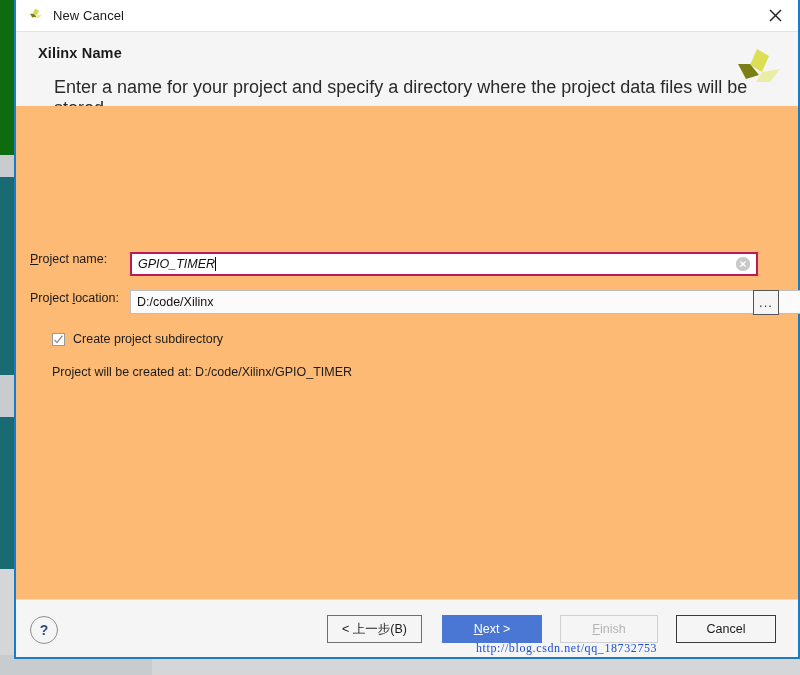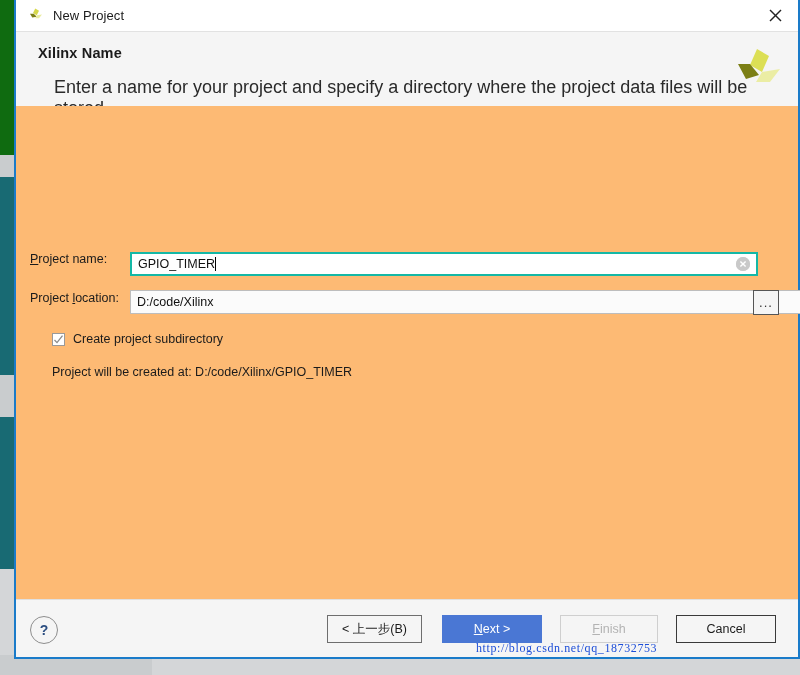--- a/index.html
+++ b/index.html
@@ -151,21 +151,22 @@
 
   .textfield {
     position: relative;
     box-sizing: border-box;
     height: 24px;
     background: #ffffff;
     display: flex;
     align-items: center;
   }
   .textfield.focused {
-    border: 2px solid #14b8a6;
+    border: 2px solid #be185d;
+    font-style: italic;
   }
   .textfield.plain {
     border: 1px solid #bdbdbd;
     background: #fbfbfb;
   }
   .textfield .value {
     font-size: 12.5px;
     color: #111111;
     padding-left: 6px;
     white-space: nowrap;
@@ -336,21 +337,21 @@
   <div class="bg-bottom-seg"></div>
 
   <div id="dialog">
 
     <div id="titlebar">
       <svg class="app-icon" viewBox="0 0 24 24">
         <polygon points="11,2 16,5 13,11 8,8" fill="#d6d84a"></polygon>
         <polygon points="4,9 9,9 13,13 7,14" fill="#7c7f15"></polygon>
         <polygon points="13,11 20,10 16,15 11,15" fill="#eaeca0"></polygon>
       </svg>
-      <span class="title-text">New Project</span>
+      <span class="title-text">New Cancel</span>
       <div id="close-btn">
         <svg width="13" height="13" viewBox="0 0 13 13">
           <line x1="1" y1="1" x2="12" y2="12" stroke="#222" stroke-width="1.4"></line>
           <line x1="12" y1="1" x2="1" y2="12" stroke="#222" stroke-width="1.4"></line>
         </svg>
       </div>
     </div>
 
     <div id="header">
       <div class="page-title">Xilinx Name</div>

